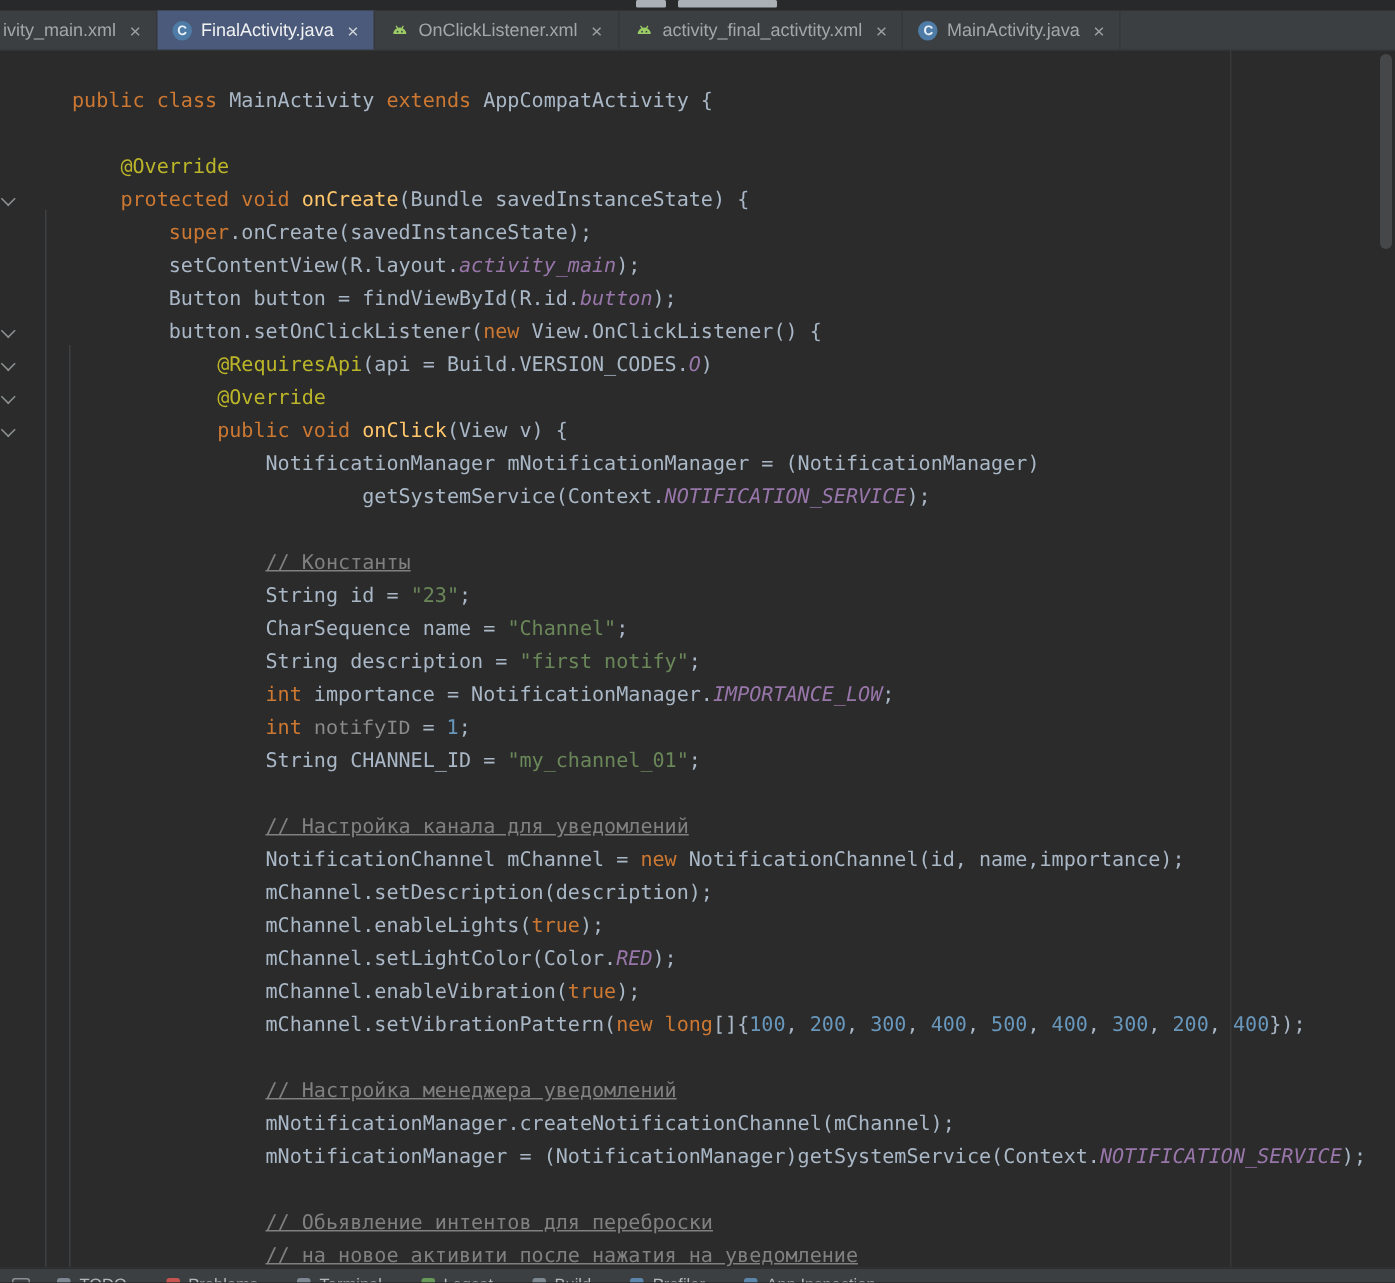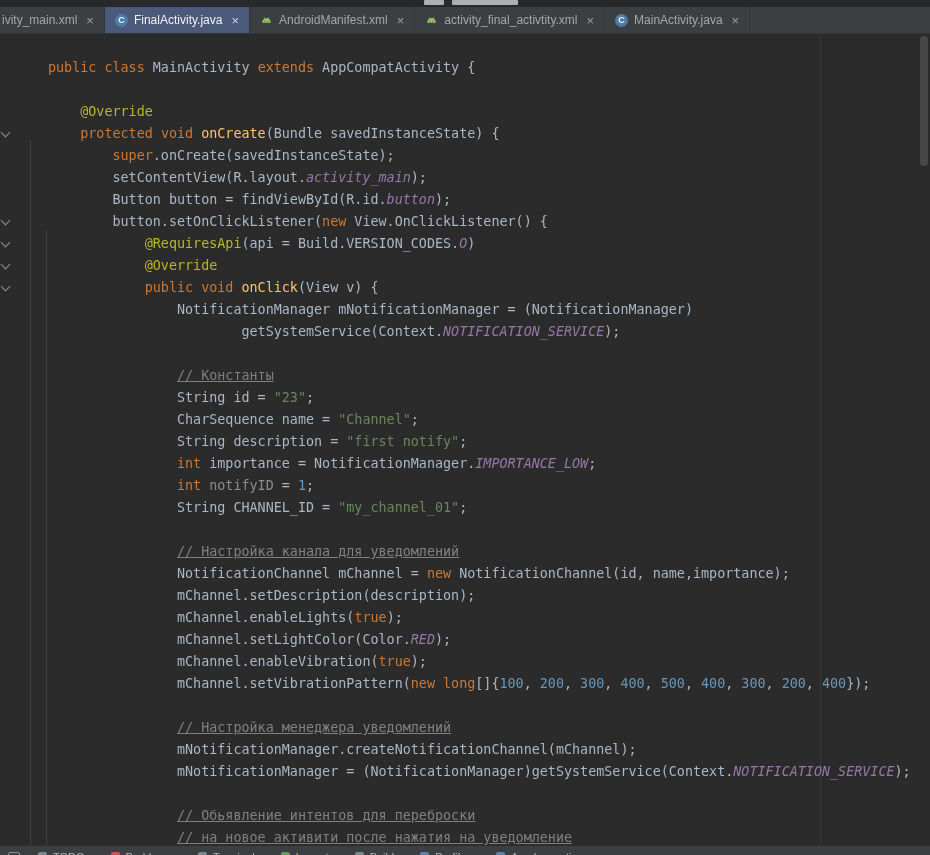--- a/index.html
+++ b/index.html
@@ -44,21 +44,21 @@
   .cl { height:22px; white-space:pre; }
   .tk-k { color:var(--c-syntax-keyword,#cc7832); }
   .tk-t { color:var(--c-syntax-plain,#a9b7c6); }
   .tk-y { color:var(--c-syntax-method,#ffc66b); }
   .tk-a { color:var(--c-syntax-annotation,#bbb529); }
   .tk-s { color:var(--c-syntax-string,#6a8759); }
   .tk-n { color:var(--c-syntax-number,#6897bb); }
   .tk-c { color:var(--c-syntax-comment,#808080);text-decoration:underline; }
   .tk-i { color:var(--c-syntax-constant,#9876aa); font-style:italic; }
   .tk-u { color:var(--c-syntax-plain,#a9b7c6); }
-  .tk-g { color:var(--c-syntax-unused,#8c8c8c); }
+  .tk-g { color:var(--c-syntax-unused,#8c8c8c);font-family:Liberation Mono, monospace; }
 
   .guide { position:absolute; width:1px; bottom:0; background:#3d4043; }
   .guide1 { left:30px; top:106px; }
   .guide2 { left:46px; top:196px; }
   .margin-guide { position:absolute; left:820px; top:0; bottom:0; width:1px; background:#36383a; }
 
   .foldcol { position:absolute; left:0; top:0; bottom:0; width:14px; }
   .fold { position:absolute; left:2px; width:7px; height:7px;
           border-left:1.6px solid #8c9194; border-bottom:1.6px solid #8c9194;
           transform:rotate(-45deg); }
@@ -100,21 +100,21 @@
       <div class="tab">
         <span class="ticon android">
           <svg width="13" height="13" viewBox="0 0 24 24">
             <path d="M4 16 A8 8 0 0 1 20 16 Z" fill="currentColor"></path>
             <line x1="7.5" y1="6" x2="9.5" y2="9" stroke="currentColor" stroke-width="1.6"></line>
             <line x1="16.5" y1="6" x2="14.5" y2="9" stroke="currentColor" stroke-width="1.6"></line>
             <circle cx="9.3" cy="13.2" r="1.1" fill="#3c3f41"></circle>
             <circle cx="14.7" cy="13.2" r="1.1" fill="#3c3f41"></circle>
           </svg>
         </span>
-        <span class="tab-label">AndroidManifest.xml</span>
+        <span class="tab-label">OnClickListener.xml</span>
         <span class="tab-close">×</span>
       </div>
       <div class="tab">
         <span class="ticon android">
           <svg width="13" height="13" viewBox="0 0 24 24">
             <path d="M4 16 A8 8 0 0 1 20 16 Z" fill="currentColor"></path>
             <line x1="7.5" y1="6" x2="9.5" y2="9" stroke="currentColor" stroke-width="1.6"></line>
             <line x1="16.5" y1="6" x2="14.5" y2="9" stroke="currentColor" stroke-width="1.6"></line>
             <circle cx="9.3" cy="13.2" r="1.1" fill="#3c3f41"></circle>
             <circle cx="14.7" cy="13.2" r="1.1" fill="#3c3f41"></circle>

